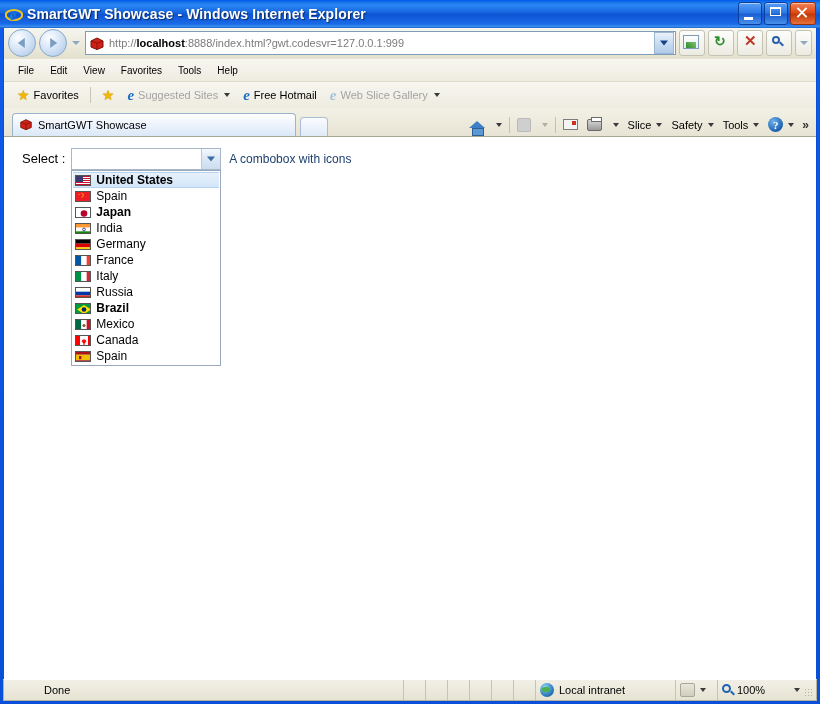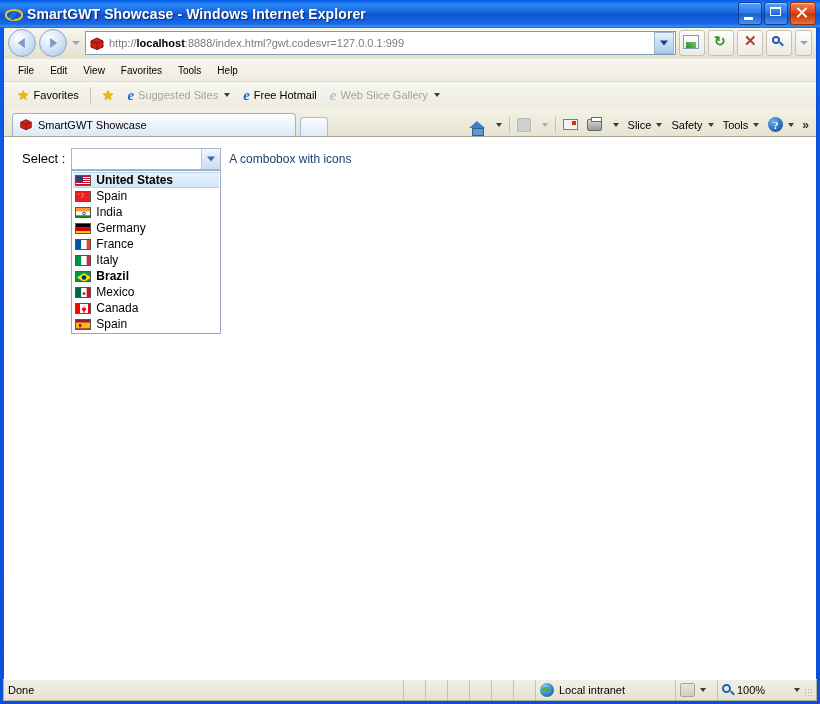--- a/index.html
+++ b/index.html
@@ -404,20 +404,21 @@
   .statusbar {
     flex: 0 0 22px;
     margin: 0 3px 3px 3px;
     background: linear-gradient(to bottom, #f2f0e6 0%, #e6e3d3 100%);
     border: 1px solid #b5b29f;
     border-top: 1px solid #ffffff;
     display: flex;
     align-items: flex-start;
     font-size: 11px;
     box-sizing: border-box;
+    padding-left: 36px;
   }
   .sb-cell {
     height: 100%;
     display: flex; align-items: center;
     padding: 0 4px;
     border-right: 1px solid #c6c3b2;
     box-sizing: border-box;
   }
   .sb-grow { flex: 1 1 auto; }
   .sb-narrow { width: 22px; flex: 0 0 22px; }
@@ -770,20 +771,29 @@
                   <polygon points="3,1.4 3.6,3.1 2.2,2.1 3.8,2.1 2.4,3.1" fill="#ffde00"></polygon>
                   <circle cx="6" cy="1.2" r="0.55" fill="#ffde00"></circle>
                   <circle cx="7.1" cy="2.4" r="0.55" fill="#ffde00"></circle>
                   <circle cx="7.1" cy="3.9" r="0.55" fill="#ffde00"></circle>
                   <circle cx="6" cy="5" r="0.55" fill="#ffde00"></circle>
                 </svg>
               </span>
               <span>Spain</span>
             </div>
 
+            <div class="combo-item bold">
+              <span class="flag">
+                <svg width="16" height="11" viewBox="0 0 16 11" preserveAspectRatio="none">
+                  <rect width="16" height="11" fill="#fff"></rect>
+                  <circle cx="8" cy="5.5" r="3.3" fill="#bc002d"></circle>
+                </svg>
+              </span>
+              <span>Japan</span>
+            </div>
 
             <div class="combo-item">
               <span class="flag">
                 <svg width="16" height="11" viewBox="0 0 16 11" preserveAspectRatio="none">
                   <rect width="16" height="3.67" y="0" fill="#ff9933"></rect>
                   <rect width="16" height="3.67" y="3.67" fill="#ffffff"></rect>
                   <rect width="16" height="3.66" y="7.34" fill="#138808"></rect>
                   <circle cx="8" cy="5.5" r="1.4" fill="none" stroke="#000080" stroke-width="0.7"></circle>
                 </svg>
               </span>
@@ -816,20 +826,30 @@
               <span class="flag">
                 <svg width="16" height="11" viewBox="0 0 16 11" preserveAspectRatio="none">
                   <rect width="5.33" height="11" x="0" fill="#009246"></rect>
                   <rect width="5.33" height="11" x="5.33" fill="#ffffff"></rect>
                   <rect width="5.34" height="11" x="10.66" fill="#ce2b37"></rect>
                 </svg>
               </span>
               <span>Italy</span>
             </div>
 
+            <div class="combo-item">
+              <span class="flag">
+                <svg width="16" height="11" viewBox="0 0 16 11" preserveAspectRatio="none">
+                  <rect width="16" height="3.67" y="0" fill="#ffffff"></rect>
+                  <rect width="16" height="3.67" y="3.67" fill="#0039a6"></rect>
+                  <rect width="16" height="3.66" y="7.34" fill="#d52b1e"></rect>
+                </svg>
+              </span>
+              <span>Russia</span>
+            </div>
 
             <div class="combo-item bold">
               <span class="flag">
                 <svg width="16" height="11" viewBox="0 0 16 11" preserveAspectRatio="none">
                   <rect width="16" height="11" fill="#009b3a"></rect>
                   <polygon points="8,1 15,5.5 8,10 1,5.5" fill="#fedf00"></polygon>
                   <circle cx="8" cy="5.5" r="2.3" fill="#002776"></circle>
                 </svg>
               </span>
               <span>Brazil</span>

